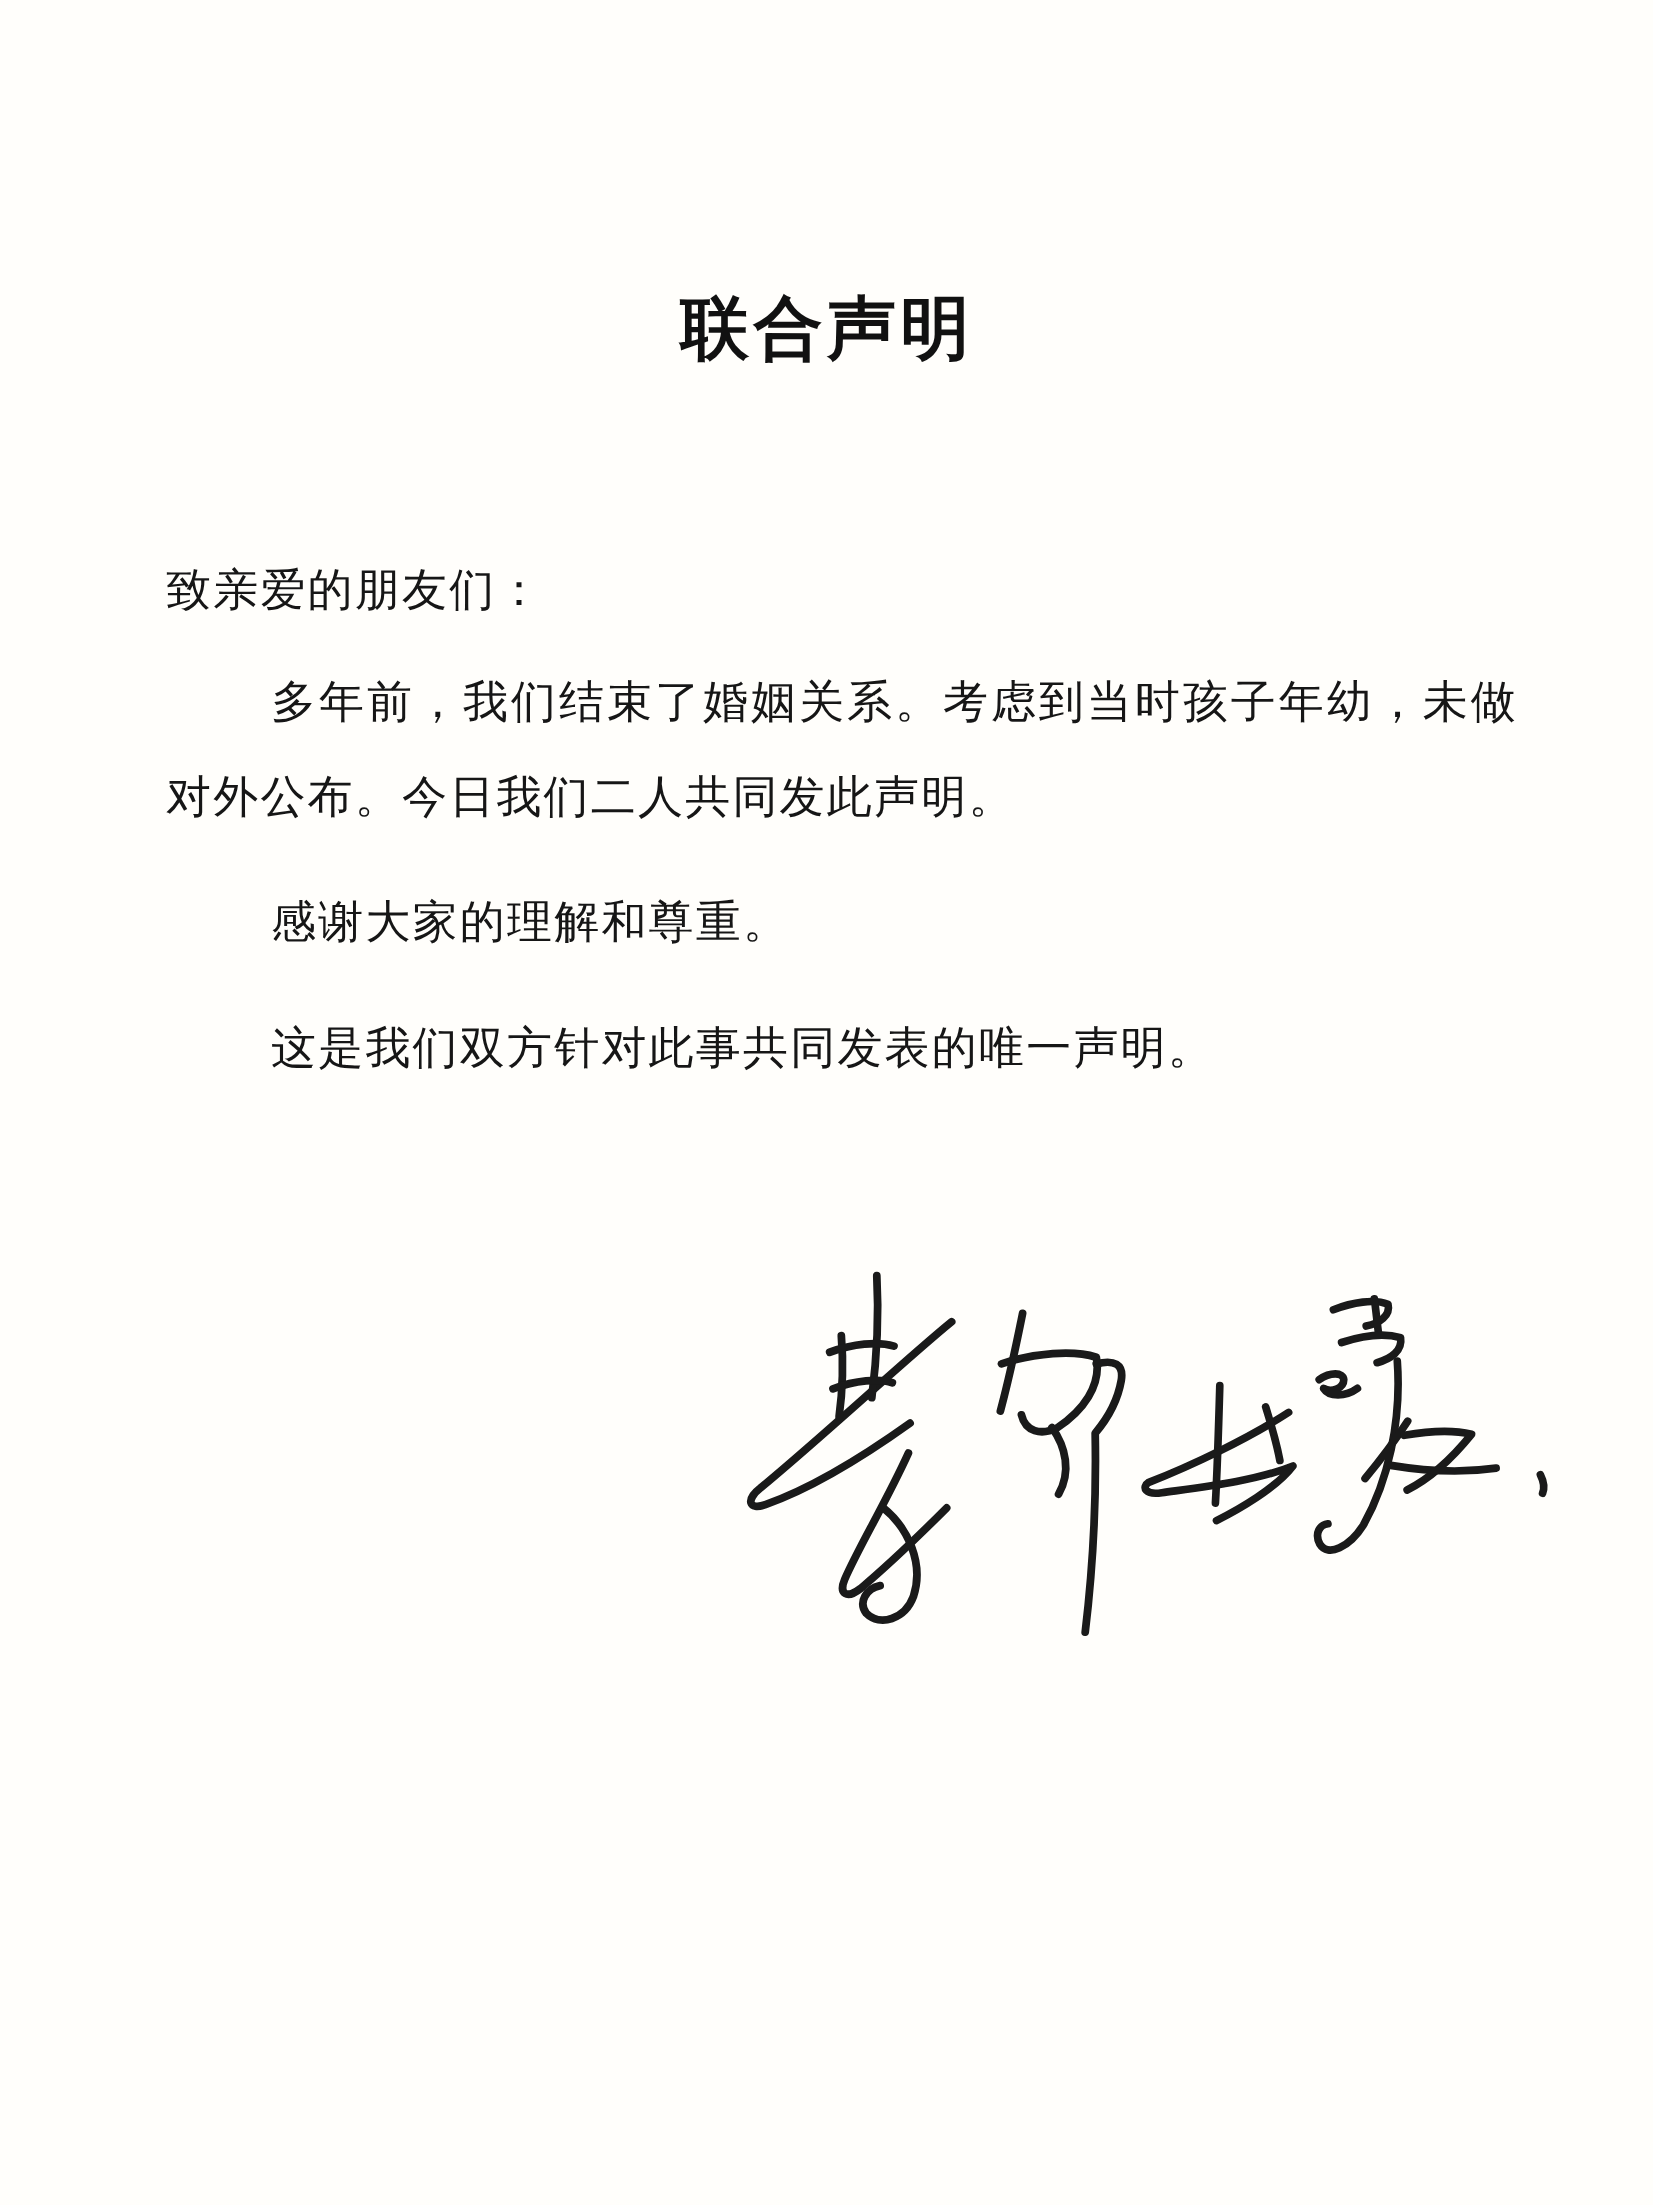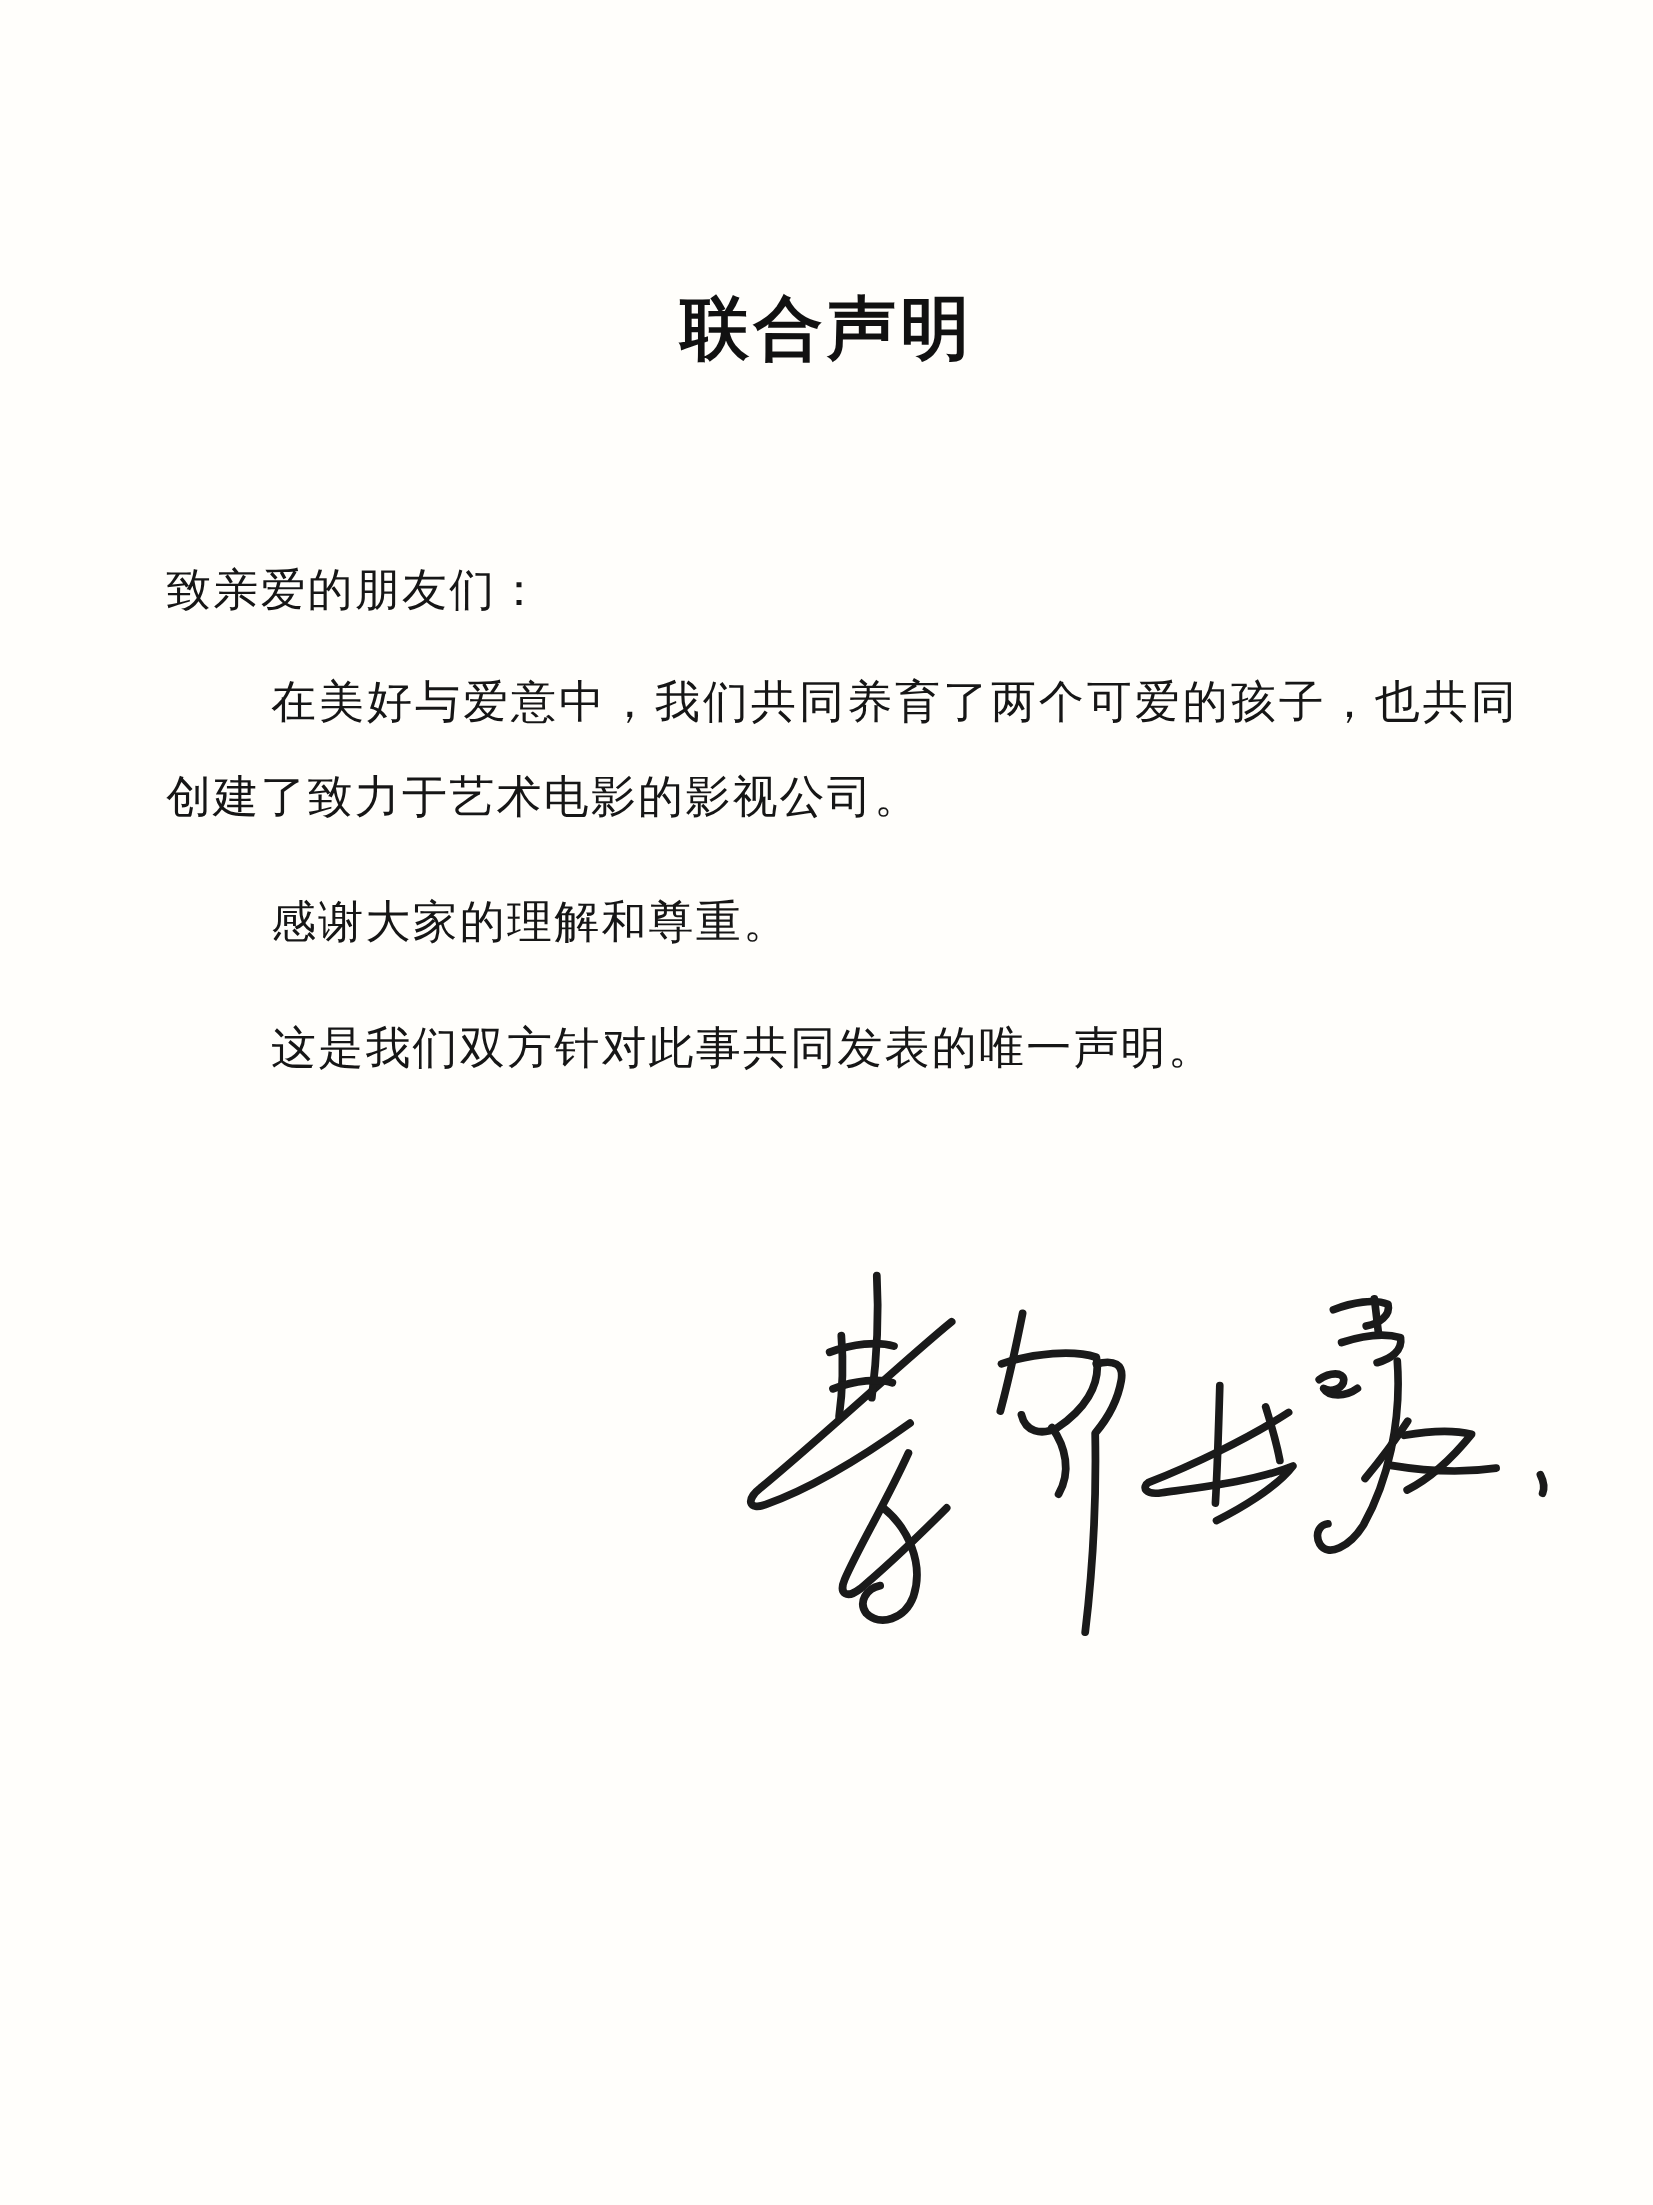--- a/index.html
+++ b/index.html
@@ -58,21 +58,21 @@
 </style>
 </head>
 <body>
 
 <main class="page">
 
   <h1 class="title">联合声明</h1>
 
   <section class="body-text">
     <p class="greeting">致亲爱的朋友们：</p>
-    <p class="para">在美好与爱意中，我们共同养育了两个可爱的孩子，也共同创建了致力于艺术电影的影视公司。</p>
+    <p class="para">多年前，我们结束了婚姻关系。考虑到当时孩子年幼，未做对外公布。今日我们二人共同发此声明。</p>
     <p class="para">感谢大家的理解和尊重。</p>
     <p class="para">这是我们双方针对此事共同发表的唯一声明。</p>
   </section>
 
   <div class="signatures">
 
     <svg class="sig sig-left" viewBox="0 0 700 660" role="img" aria-label="曹郁">
 
       <path d="M 380 95 C 300 160, 150 300, 35 395 C 8 416, 14 436, 44 425 C 135 393, 235 328, 305 278"></path>
 

